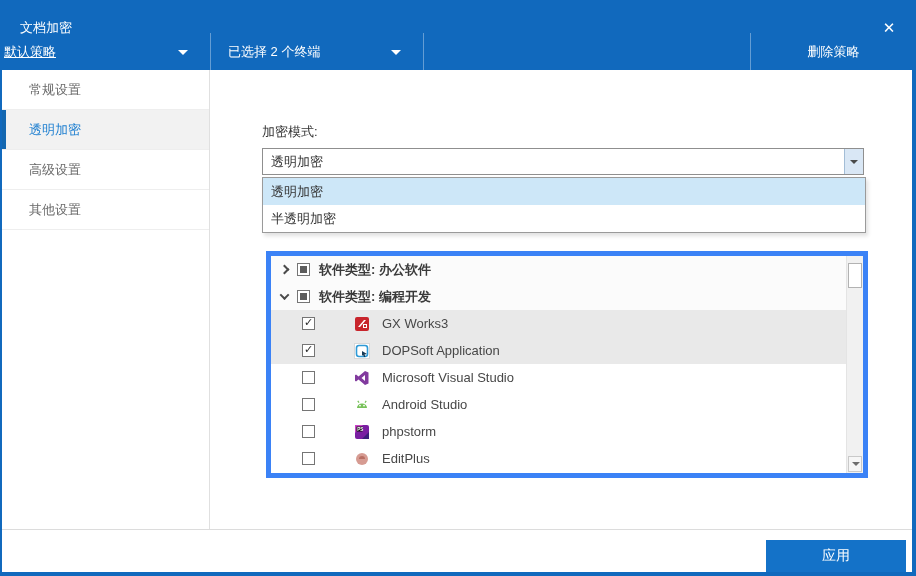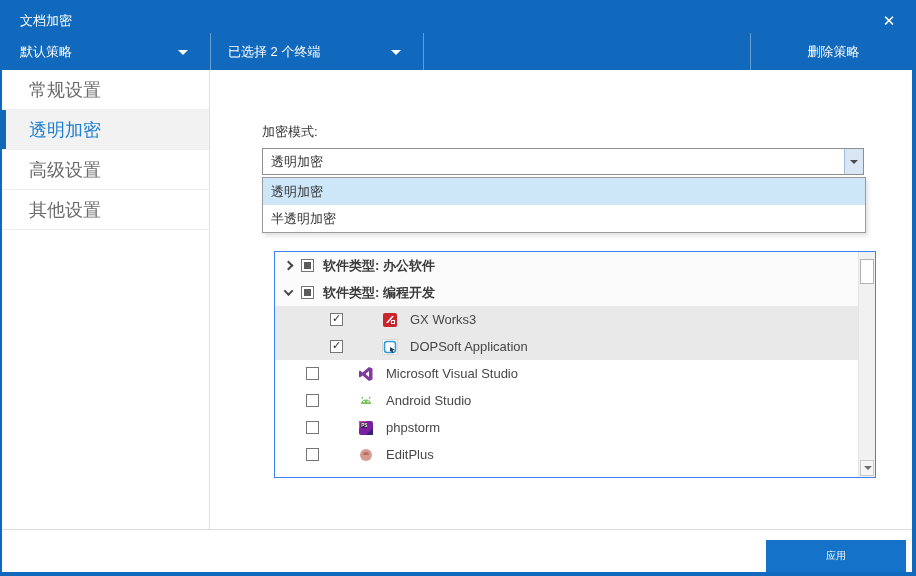--- a/index.html
+++ b/index.html
@@ -1,77 +1,77 @@
 <!DOCTYPE html>
 <html><head>
 <meta charset="utf-8">
 <style>
   * { margin:0; padding:0; box-sizing:border-box; }
   html,body { width:916px; height:576px; }
   body { font-family:"Liberation Sans","DejaVu Sans",sans-serif; }
   .window { position:relative; width:916px; height:576px; background:#1169bd; overflow:hidden; }
 
   
-  .titlebar { position:absolute; top:4px; left:0; right:0; height:33px; color:#fff; }
+  .titlebar { position:absolute; top:11px; left:0; right:0; height:33px; color:#fff; }
   .titlebar .title { position:absolute; left:20px; top:0; line-height:33px; font-size:13px; }
   .titlebar .close { position:absolute; right:14px; top:0; width:26px; line-height:33px; text-align:center; font-size:15px; cursor:pointer; }
 
   
   .toolbar { position:absolute; top:33px; left:0; right:0; height:37px; display:flex; color:#fff; font-size:13px; }
   .tb-sec { position:relative; height:100%; line-height:37px; cursor:pointer; }
-  .tb-sec.s1 { width:211px; padding-left:20px; border-right:1px solid rgba(255,255,255,.35); }
+  .tb-sec.s1 { width:211px; padding-left:4px; border-right:1px solid rgba(255,255,255,.35);text-decoration:underline; }
   .tb-sec.s2 { width:213px; padding-left:17px; border-right:1px solid rgba(255,255,255,.35); }
   .tb-spacer { flex:1; }
   .tb-delete { width:166px; border-left:1px solid rgba(255,255,255,.35); text-align:center; line-height:37px; cursor:pointer; }
   .caret { position:absolute; right:22px; top:17px; width:0; height:0; border-left:5px solid transparent; border-right:5px solid transparent; border-top:5px solid #fff; }
 
   
   .body { position:absolute; top:70px; left:2px; right:4px; bottom:47px; background:#fff; display:flex; }
   .sidebar { width:208px; border-right:1px solid #e0e0e0; background:#fff; }
-  .side-item { position:relative; height:40px; line-height:40px; padding-left:27px; font-size:18px; color:#6a6a6a; border-bottom:1px solid #eeeeee; cursor:pointer; }
+  .side-item { position:relative; height:40px; line-height:40px; padding-left:27px; font-size:13px; color:#6a6a6a; border-bottom:1px solid #eeeeee; cursor:pointer; }
   .side-item.selected { background:#f2f2f2; color:#1e7fd0; }
   .side-item.selected::before { content:""; position:absolute; left:0; top:0; bottom:0; width:4px; background:#1467b0; }
 
   .main { flex:1; position:relative; background:#fff; }
   .enc-label { position:absolute; left:52px; top:53px; font-size:13px; color:#333; }
 
   .combo { position:absolute; left:52px; top:78px; width:602px; height:27px; border:1px solid #8f8f8f; background:#fff; font-size:13px; color:#333; line-height:25px; padding-left:8px; cursor:pointer; }
   .combo-btn { position:absolute; right:0; top:0; bottom:0; width:19px; background:#d9e7f5; border-left:1px solid #a3bdd6; cursor:pointer; }
   .combo-btn .tri { position:absolute; left:5px; top:11px; width:0; height:0; border-left:4px solid transparent; border-right:4px solid transparent; border-top:4px solid #4a4a4a; }
 
   .dropdown { position:absolute; left:52px; top:107px; width:604px; background:#fff; border:1px solid #9a9a9a; z-index:10; box-shadow:2px 3px 4px rgba(0,0,0,.12); }
   .dd-opt { height:27px; line-height:27px; padding-left:8px; font-size:13px; color:#333; cursor:pointer; }
   .dd-opt.selected { background:#cde7f8; }
 
-  .listpanel { position:absolute; left:64px; top:181px; width:602px; height:227px; border:1px solid #3b82f6; background:#fff; overflow:hidden; }
+  .listpanel { position:absolute; left:56px; top:181px; width:602px; height:227px; border:5px solid #3b82f6; background:#fff; overflow:hidden; }
   .rows { position:absolute; left:0; top:0; right:17px; }
   .lrow { height:27px; display:flex; align-items:center; font-size:13px; color:#474747; cursor:pointer; }
   .lrow.group { background:#fbfbfb; font-weight:bold; color:#3a3a3a; }
-  .lrow.checkedrow { background:#e9e9e9;padding-left:24px; }
+  .lrow.checkedrow { background:#e9e9e9; }
   .chev { width:7px; height:7px; border-right:2px solid #4a4a4a; border-bottom:2px solid #4a4a4a; margin-left:10px; flex:none; cursor:pointer; }
   .chev.down { transform:rotate(45deg) translate(-1px,-1px); }
   .chev.right { transform:rotate(-45deg); }
   .cb { width:13px; height:13px; border:1px solid #757575; background:#fff; flex:none; position:relative; cursor:pointer; }
   .group .cb { margin-left:9px; }
   .cb.indet::after { content:""; position:absolute; left:2px; top:2px; width:7px; height:7px; background:#5c5c5c; }
   .item .cb { margin-left:31px; }
   .cb.checked::after { content:"✓"; position:absolute; left:1px; top:-2px; font-size:11px; color:#2b2b2b; }
   .glabel { margin-left:9px; }
   .appicon { width:16px; height:16px; margin-left:39px; flex:none; }
   .appicon svg { display:block; }
   .ilabel { margin-left:12px; }
 
   .vscroll { position:absolute; right:0; top:0; bottom:0; width:17px; background:#f1f1f1; border-left:1px solid #e4e4e4; }
   .vthumb { position:absolute; left:1px; right:1px; top:7px; height:25px; background:#fff; border:1px solid #b2b2b2; cursor:pointer; }
   .vdown { position:absolute; left:1px; right:1px; bottom:1px; height:16px; background:#f6f6f6; border:1px solid #c9c9c9; cursor:pointer; }
   .vdown::after { content:""; position:absolute; left:3px; top:5px; width:0; height:0; border-left:4px solid transparent; border-right:4px solid transparent; border-top:4px solid #6e6e6e; }
 
   
   .footer { position:absolute; left:2px; right:4px; bottom:4px; height:43px; background:#fff; border-top:1px solid #dcdcdc; }
-  .apply { position:absolute; right:6px; top:10px; width:140px; height:32px; background:#1472c8; border:none; color:#fff; font-size:10px; font-family:inherit; cursor:pointer; }
+  .apply { position:absolute; right:6px; top:10px; width:140px; height:32px; background:#1472c8; border:none; color:#fff; font-size:14px; font-family:inherit; cursor:pointer; }
 </style>
 </head>
 <body>
 
 <div class="window">
 
   <div class="titlebar">
     <span class="title">文档加密</span>
     <span class="close">✕</span>
   </div>

